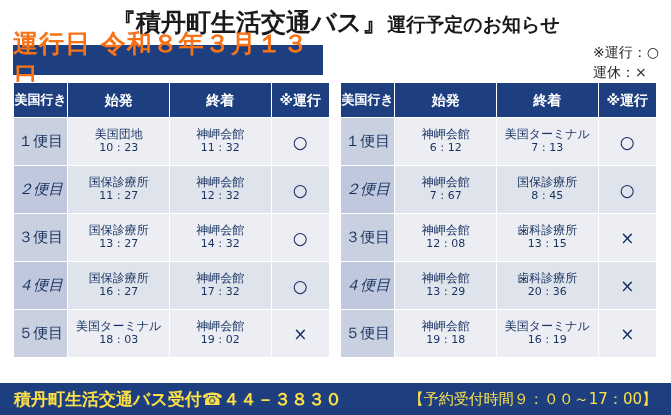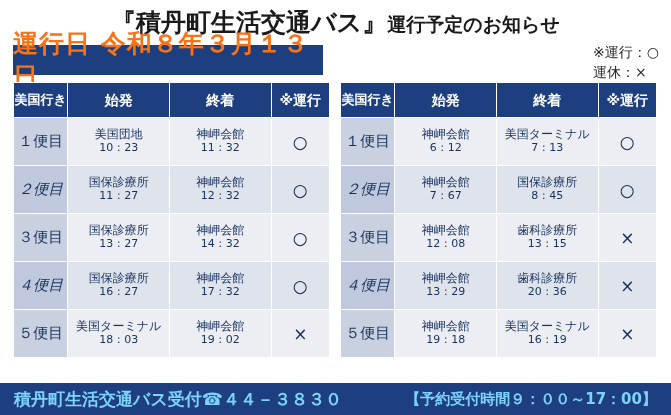--- a/index.html
+++ b/index.html
@@ -140,35 +140,35 @@
   }
 
   
   .footer {
     position: absolute;
     left: 0;
     bottom: 0;
     width: 671px;
     height: 32px;
     background: #1d3f80;
-    color: #7dd3fc;
+    color: #fde047;
     display: flex;
     align-items: center;
     justify-content: space-between;
     box-sizing: border-box;
     padding: 0 14px;
   }
   .footer-left {
     font-size: 17px;
     font-weight: bold;
     white-space: nowrap;
   }
   .footer-right {
     font-size: 15px;
-    font-weight: bold;
+    font-weight: normal;
     white-space: nowrap;
   }
 </style>
 </head>
 <body>
 
 <div class="page">
 
   <div class="title-row">
     <span class="title-main">『積丹町生活交通バス』</span><span class="title-sub">運行予定のお知らせ</span>

